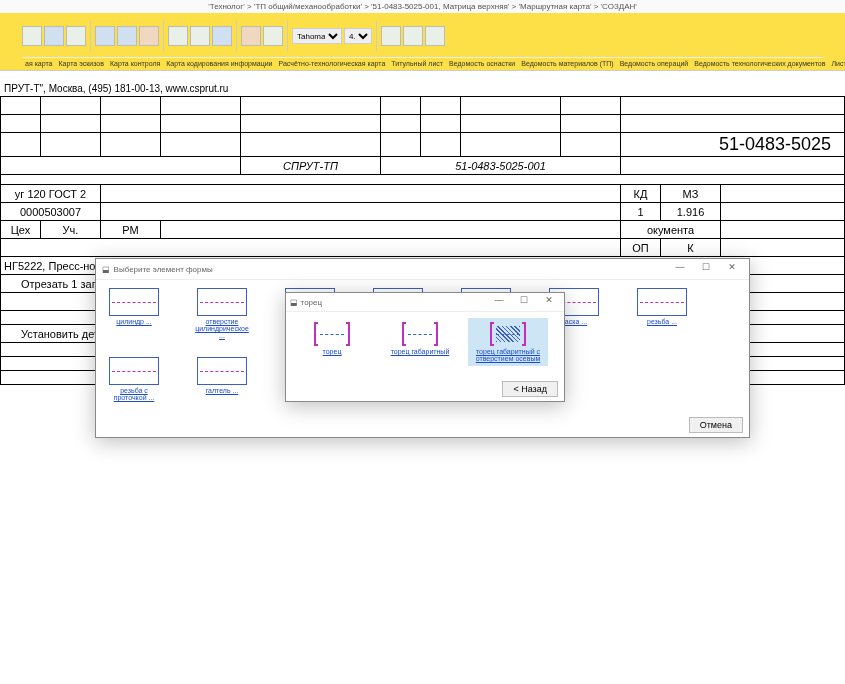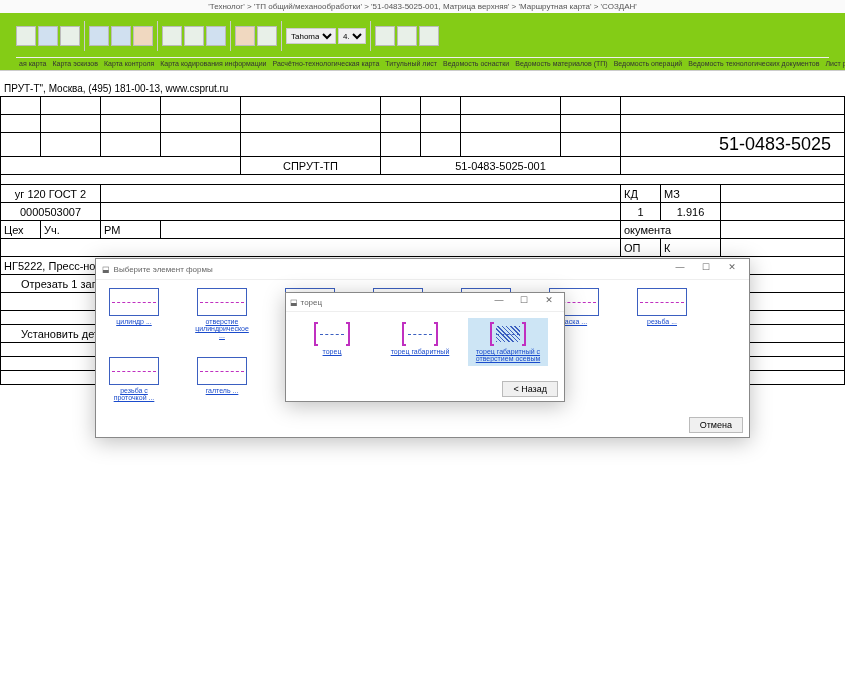--- a/index.html
+++ b/index.html
@@ -1,37 +1,37 @@
 <!DOCTYPE html>
 <html><head>
 <meta charset="utf-8">
 <style>
   * { box-sizing: border-box; margin: 0; padding: 0; }
   body { font-family: Tahoma, sans-serif; font-size: 10px; background: #fff; width: 845px; height: 684px; overflow: hidden; position: relative; }
   
   .titlebar { text-align: center; font-size: 8px; color: #555; padding: 2px; background: #fafafa; }
   
-  .ribbon { background: #84cc16; border-bottom: 1px solid #ccc; padding: 2px 16px; }
+  .ribbon { background: #fde047; border-bottom: 1px solid #ccc; padding: 2px 22px; }
   .ribbon-icons { display: flex; gap: 2px; flex-wrap: wrap; align-items: center; height: 42px; }
   .ribbon-icon { width: 20px; height: 20px; background: #e8f0e8; border: 1px solid #bbb; display: inline-block; }
   .ribbon-icon.blue { background: #d0e0f0; }
   .ribbon-icon.orange { background: #f0d8c0; }
   .ribbon-sep { width: 1px; height: 30px; background: #ccc; margin: 0 2px; }
   .font-select { font-size: 8px; height: 16px; width: 50px; border: 1px solid #ccc; }
   .font-size { font-size: 8px; height: 16px; width: 28px; border: 1px solid #ccc; }
   .ribbon-labels { display: flex; font-size: 7px; color: #333; border-top: 1px solid #eee; padding-top: 1px; }
   .ribbon-label { padding: 1px 3px; white-space: nowrap; }
   
   .document { position: relative; padding: 10px 0; }
   .doc-table { border-collapse: collapse; width: 100%; }
   .doc-table td { border: 1.5px solid #000; height: 18px; padding: 1px 3px; font-size: 11px; }
   .company-info { font-size: 10px; padding: 2px 4px; }
-  .big-cell { font-size: 18px; font-weight: normal; text-align: center; }
+  .big-cell { font-size: 18px; font-weight: normal; text-align: center; font-style: italic; }
   .med-cell { font-size: 14px; text-align: center; }
-  .small-hdr { font-size: 10px; }
+  .small-hdr { font-size: 10px; text-align: center; }
   .row-text { font-size: 13px; padding: 3px 8px; }
   
   .dialog1 { position: absolute; left: 95px; top: 258px; width: 655px; height: 180px; background: #fff; border: 1px solid #888; box-shadow: 0 4px 20px rgba(0,0,0,0.25); z-index: 10; }
   .dialog1-title { background: #fff; border-bottom: 1px solid #eee; padding: 3px 6px; font-size: 8px; color: #666; display: flex; align-items: center; gap: 4px; }
   .dialog1-title .spacer { flex: 1; }
   .dialog1-body { display: flex; flex-wrap: wrap; padding: 8px; gap: 18px 28px; }
   .shape-item { width: 60px; text-align: center; cursor: pointer; }
   .shape-thumb { width: 50px; height: 28px; border: 1px solid #3b5fc0; margin: 0 auto 2px; background: #fff; position: relative; }
   .shape-thumb.dashed::before { content:''; position:absolute; left:2px; right:2px; top:50%; border-top:1px dashed #c030c0; }
   .shape-label { font-size: 7px; color: #1a4bcc; text-decoration: underline; }

